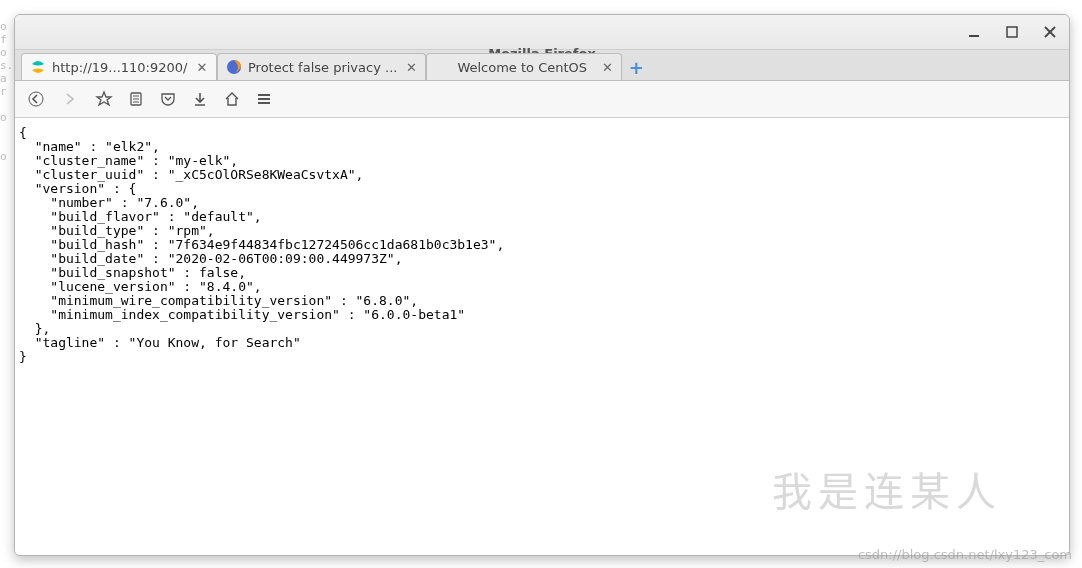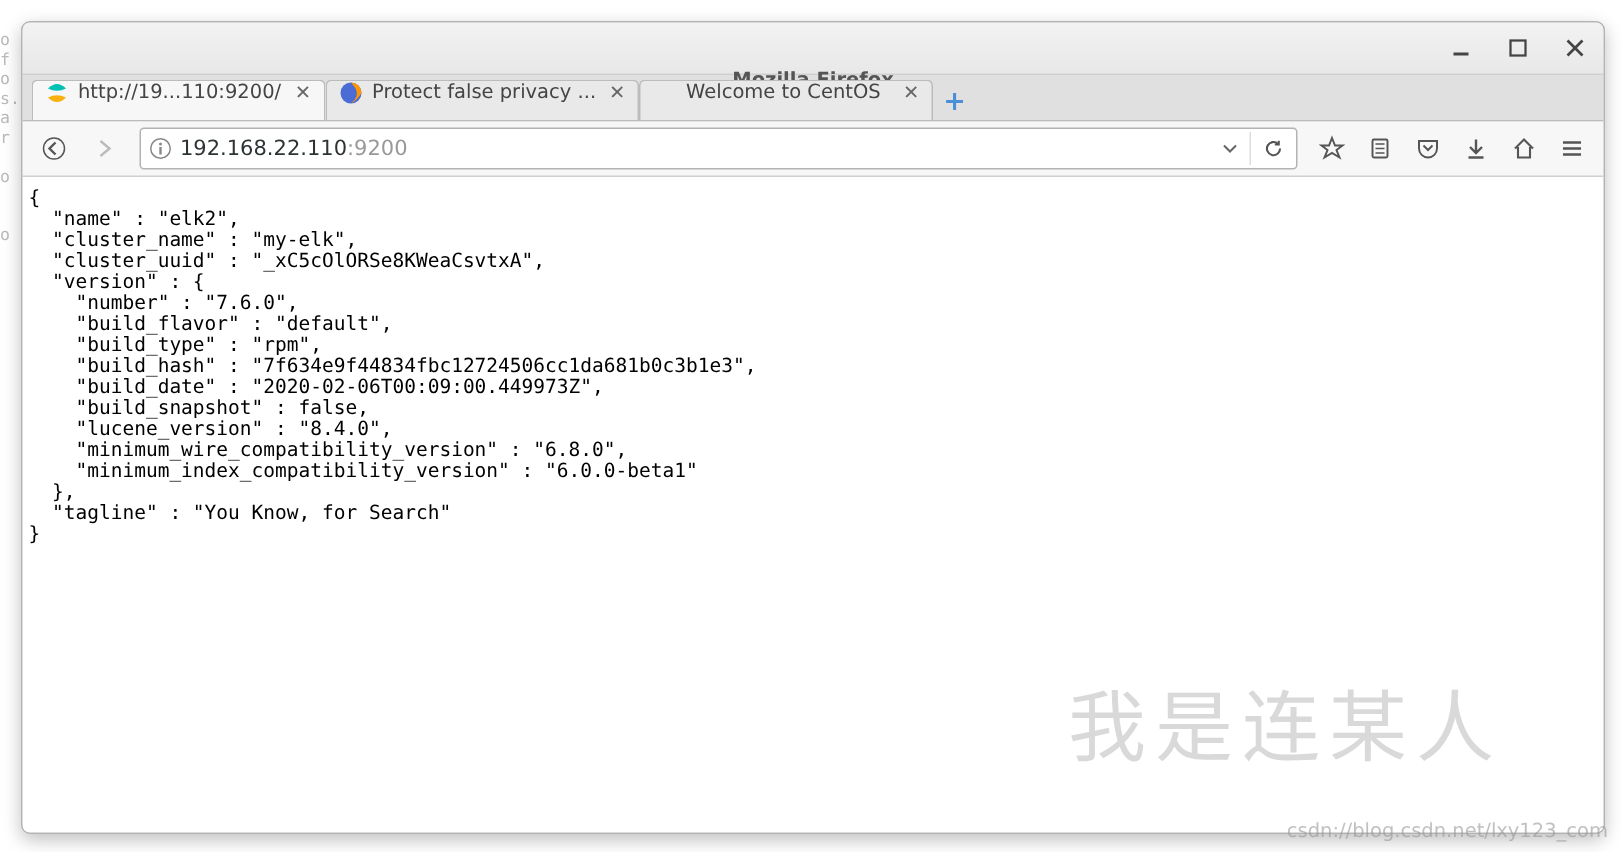--- a/index.html
+++ b/index.html
@@ -77,21 +77,21 @@
   .tabstrip {
     height: 30px;
     background: #e0e0e0;
     display: flex;
     align-items: flex-end;
     padding-left: 6px;
     border-bottom: 1px solid #bcbcbc;
   }
   .tab {
     display: flex;
-    align-items: flex-start;
+    align-items: center;
     height: 26px;
     background: #e9e9e9;
     border: 1px solid #bcbcbc;
     border-bottom: none;
     border-top-left-radius: 4px;
     border-top-right-radius: 4px;
     margin-right: 0px;
     padding: 0 6px 0 8px;
     min-width: 180px;
     max-width: 200px;
@@ -247,21 +247,21 @@
     font-size: 13px;
     line-height: 14px;
     white-space: pre;
     color: #000;
     padding-left: 4px;
   }
   .watermark1 {
     position: absolute;
     right: 80px;
     bottom: 50px;
-    font-size: 52px;
+    font-size: 40px;
     font-family: "Noto Sans CJK SC", sans-serif;
     color: rgba(120,120,120,0.28);
     letter-spacing: 6px;
     pointer-events: none;
   }
   .watermark2 {
     position: absolute;
     right: 10px;
     bottom: 6px;
     font-size: 13px;
@@ -343,41 +343,20 @@
           <circle cx="8" cy="8" r="7" fill="none" stroke="currentColor" stroke-width="1"></circle>
           <path d="M9 4 L5 8 L9 12" fill="none" stroke="currentColor" stroke-width="1.6"></path>
         </svg>
     </div>
     <div class="nav-btn disabled">
       <svg viewBox="0 0 16 16">
           <path d="M5 3 L11 8 L5 13" fill="none" stroke="currentColor" stroke-width="1.6"></path>
         </svg>
     </div>
 
-    <div class="urlbar">
-      <span class="info-icon">
-        <svg width="16" height="16" viewBox="0 0 16 16">
-            <circle cx="8" cy="8" r="6.5" fill="none" stroke="currentColor" stroke-width="1"></circle>
-            <circle cx="8" cy="5" r="1" fill="currentColor"></circle>
-            <rect x="7.2" y="7" width="1.6" height="5" fill="currentColor"></rect>
-          </svg>
-      </span>
-      <span class="url-text"><span>192.168.22.110</span><span class="port">:9200</span></span>
-      <span class="dropdown">
-        <svg width="12" height="12" viewBox="0 0 12 12">
-            <path d="M2 4 L6 8 L10 4" fill="none" stroke="currentColor" stroke-width="1.4"></path>
-          </svg>
-      </span>
-      <span class="reload">
-        <svg width="14" height="14" viewBox="0 0 16 16">
-            <path d="M13 8 A5 5 0 1 1 11.5 4.5" fill="none" stroke="currentColor" stroke-width="1.6"></path>
-            <path d="M12 2 L12 5 L9 5" fill="none" stroke="currentColor" stroke-width="1.6"></path>
-          </svg>
-      </span>
-    </div>
 
 
     <div class="toolbar-icons">
       <div class="nav-btn">
         <svg viewBox="0 0 18 18">
             <path d="M9 2 L11 7 L16 7 L12 10 L14 15 L9 12 L4 15 L6 10 L2 7 L7 7 Z" fill="none" stroke="currentColor" stroke-width="1.3"></path>
           </svg>
       </div>
       <div class="nav-btn">
         <svg viewBox="0 0 18 18">

